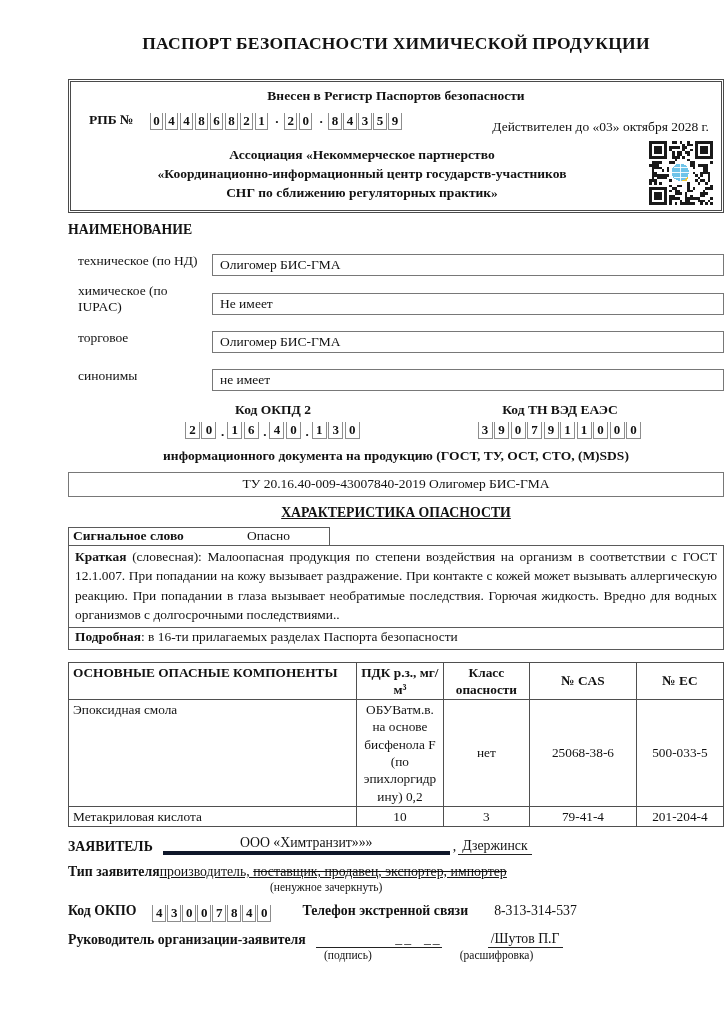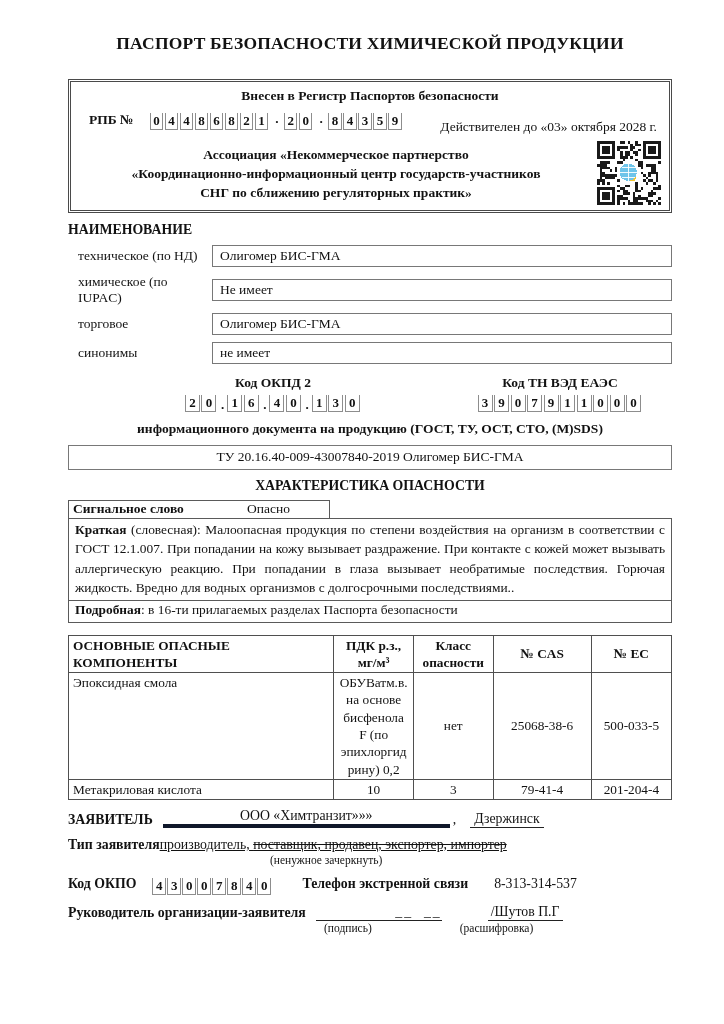--- a/index.html
+++ b/index.html
@@ -1,20 +1,20 @@
 <!DOCTYPE html>
 <html lang="ru"><head>
 <meta charset="utf-8">
 <style>
   html,body{margin:0;padding:0;background:#ffffff;}
   .page{
     position:relative;width:724px;height:1024px;background:#fff;overflow:hidden;
     font-family:"Liberation Serif","DejaVu Serif",serif;color:#121212;
   }
-  .content{padding-left:68px;padding-right:52px;}
+  .content{padding-left:68px;}
   .doc-title{text-align:center;font-weight:bold;font-size:17.5px;padding-top:33px;letter-spacing:.2px;}
 
   
   .reg-box{border:3px double #4a4a4a;margin-top:25px;padding:6px 8px 5px 8px;}
   .reg-header{text-align:center;font-weight:bold;font-size:13.5px;}
   .rpb-row{display:flex;align-items:flex-start;margin-top:8px;}
   .rpb-label{font-weight:bold;font-size:13.5px;margin-left:10px;white-space:nowrap;}
   .comb{display:inline-flex;align-items:flex-end;}
   .rpb-row .comb{margin-left:16px;margin-top:1px;}
   .comb-cell{
@@ -29,36 +29,36 @@
   .dates{margin-left:auto;text-align:right;font-size:13.5px;padding-right:4px;white-space:nowrap;}
   .date2{margin-top:7px;}
   .assoc-row{display:flex;align-items:flex-start;margin-top:6px;}
   .assoc-text{flex:1;text-align:center;font-weight:bold;font-size:13.5px;line-height:1.42;padding-top:4px;}
   .qr-wrap{width:64px;height:64px;margin-left:4px;flex:0 0 auto;}
 
   
   .sec-header{font-weight:bold;font-size:13.8px;margin-top:9px;}
   .nf-row{display:flex;align-items:center;margin-top:7px;}
   .nf-label{width:144px;font-size:13.5px;padding-left:10px;box-sizing:border-box;flex:0 0 auto;}
-  .nf-box{flex:1;border:1px solid #787878;height:20px;font-size:13.5px;display:flex;align-items:center;padding:0 7px;}
+  .nf-box{flex:1;border:1px solid #787878;height:20px;font-size:13.5px;display:flex;align-items:center;padding:0 7px;margin-top:9px;}
 
   
   .codes-row{display:flex;margin-top:11px;align-items:flex-end;}
   .code-col{text-align:center;}
   .code-okpd{width:300px;margin-left:55px;}
   .code-tnved{width:170px;margin-left:52px;}
   .code-label{font-weight:bold;font-size:13.5px;}
   .code-comb{margin-top:4px;justify-content:center;display:inline-flex;align-items:flex-end;}
 
   
   .ref-note{text-align:center;font-weight:bold;font-size:13.5px;line-height:1.4;margin-top:8px;}
   .ref-box{border:1px solid #787878;margin-top:6px;height:23px;display:flex;align-items:center;justify-content:center;font-size:13.5px;}
 
   
-  .haz-heading{text-align:center;font-weight:bold;font-size:13.8px;margin-top:8px;}
+  .haz-heading{text-align:center;font-weight:bold;font-size:13.8px;margin-top:8px;text-decoration:underline;}
   .signal-row{width:262px;border:1px solid #5a5a5a;display:flex;align-items:center;height:19px;margin-top:6px;font-size:13.5px;box-sizing:border-box;}
   .signal-label{font-weight:bold;padding-left:4px;width:178px;box-sizing:border-box;flex:0 0 auto;}
   .haz-body{border:1px solid #5a5a5a;margin-top:-1px;font-size:13.4px;}
   .haz-brief{padding:1px 6px 2px 6px;text-align:justify;line-height:1.45;}
   .haz-detail{border-top:1px solid #5a5a5a;padding:1px 6px;height:19px;}
   .bold{font-weight:bold;}
 
   
   .comp-table{width:100%;border-collapse:collapse;margin-top:12px;font-size:13.3px;table-layout:fixed;}
   .comp-table th,.comp-table td{border:1px solid #4f4f4f;padding:1px 4px;overflow-wrap:break-word;}
@@ -66,21 +66,21 @@
   .comp-table th.c0{text-align:left;vertical-align:top;}
   .comp-table td{text-align:center;vertical-align:middle;line-height:1.3;}
   .comp-table td.c0{text-align:left;vertical-align:top;}
   .comp-table tr.r0 td.c1{vertical-align:top;}
 
   
   .app-row{display:flex;align-items:flex-end;margin-top:8px;font-size:13.8px;}
   .app-label{font-weight:bold;white-space:nowrap;}
   .app-name-line{width:287px;margin-left:10px;text-align:center;border-bottom:4px solid #0f172a;}
   .app-comma{margin-left:3px;}
-  .app-city{margin-left:14px;border-bottom:1px solid #222;padding:0 4px;}
+  .app-city{margin-left:2px;border-bottom:1px solid #222;padding:0 4px;}
   .type-row{margin-top:9px;font-size:13.8px;}
   .type-value{text-decoration:underline;margin-left:0;}
   .struck{text-decoration:underline line-through;}
   .small-note{font-size:11.5px;}
   .type-note{margin-left:202px;margin-top:1px;}
   .okpo-row{display:flex;align-items:flex-start;margin-top:10px;font-size:13.8px;}
   .okpo-row .comb{margin-left:16px;margin-top:2px;}
   .phone-label{font-weight:bold;margin-left:30px;white-space:nowrap;}
   .phone-value{margin-left:26px;white-space:nowrap;}
   .sig-row{display:flex;align-items:flex-end;margin-top:9px;font-size:13.8px;}

